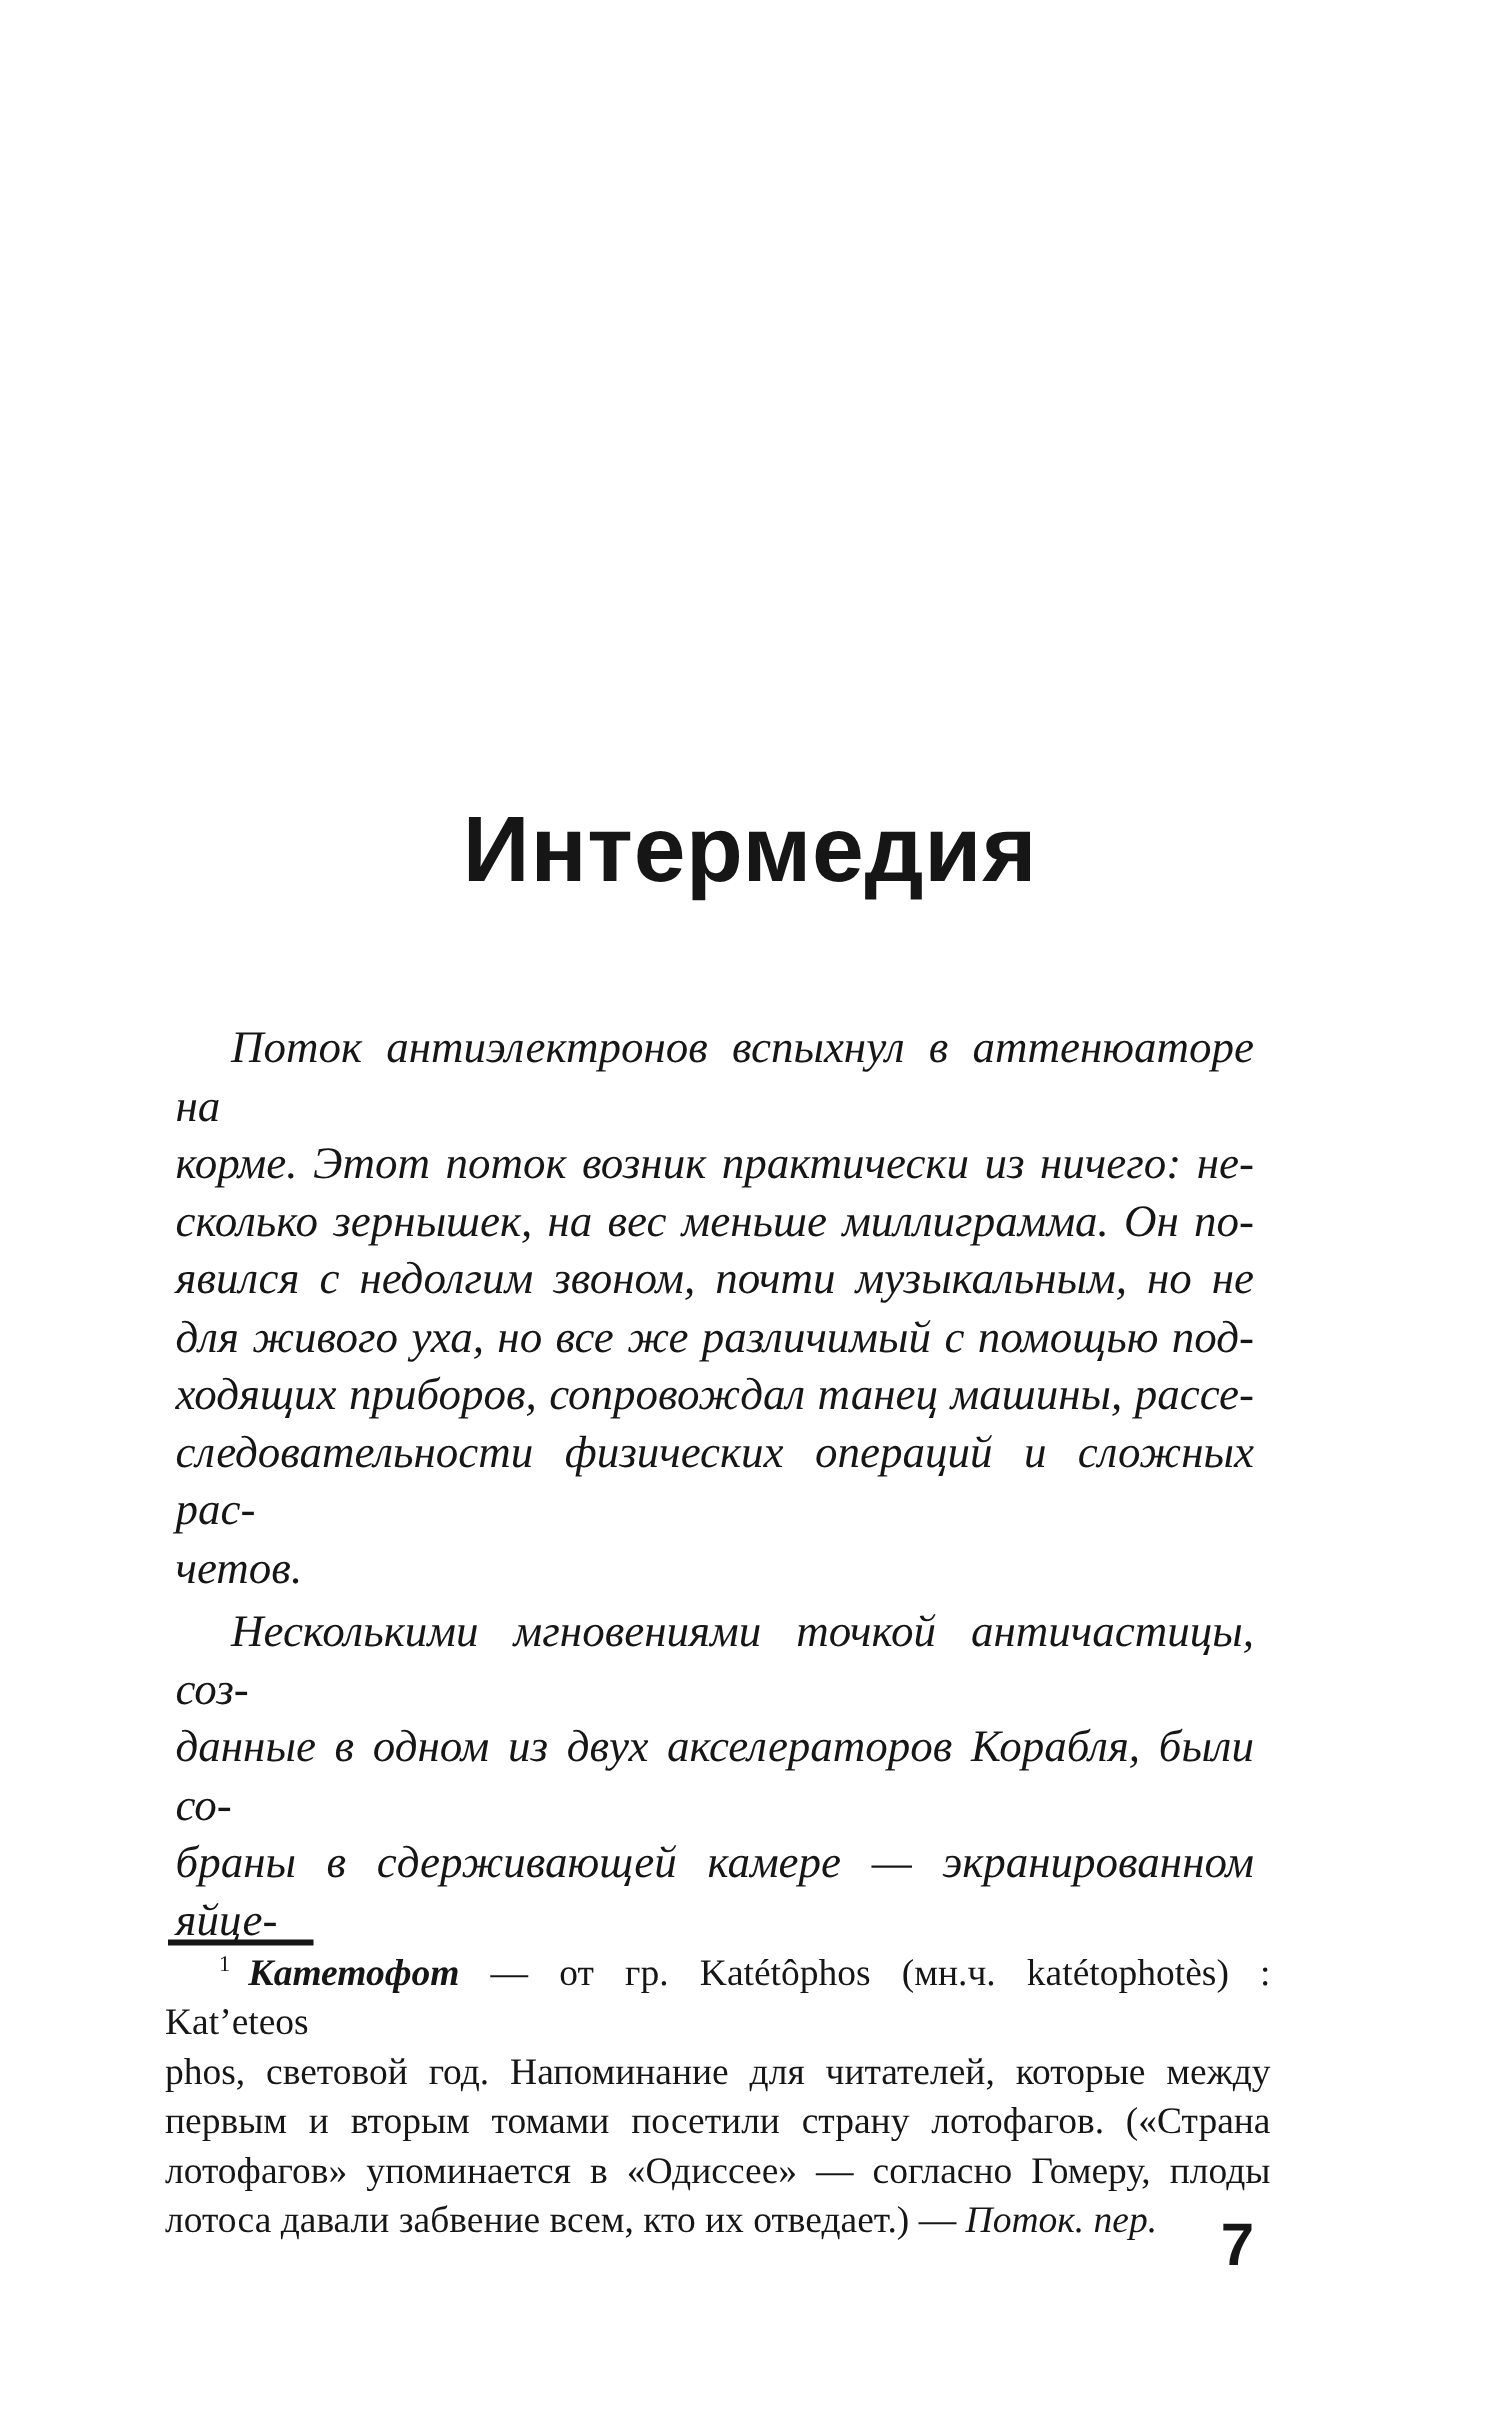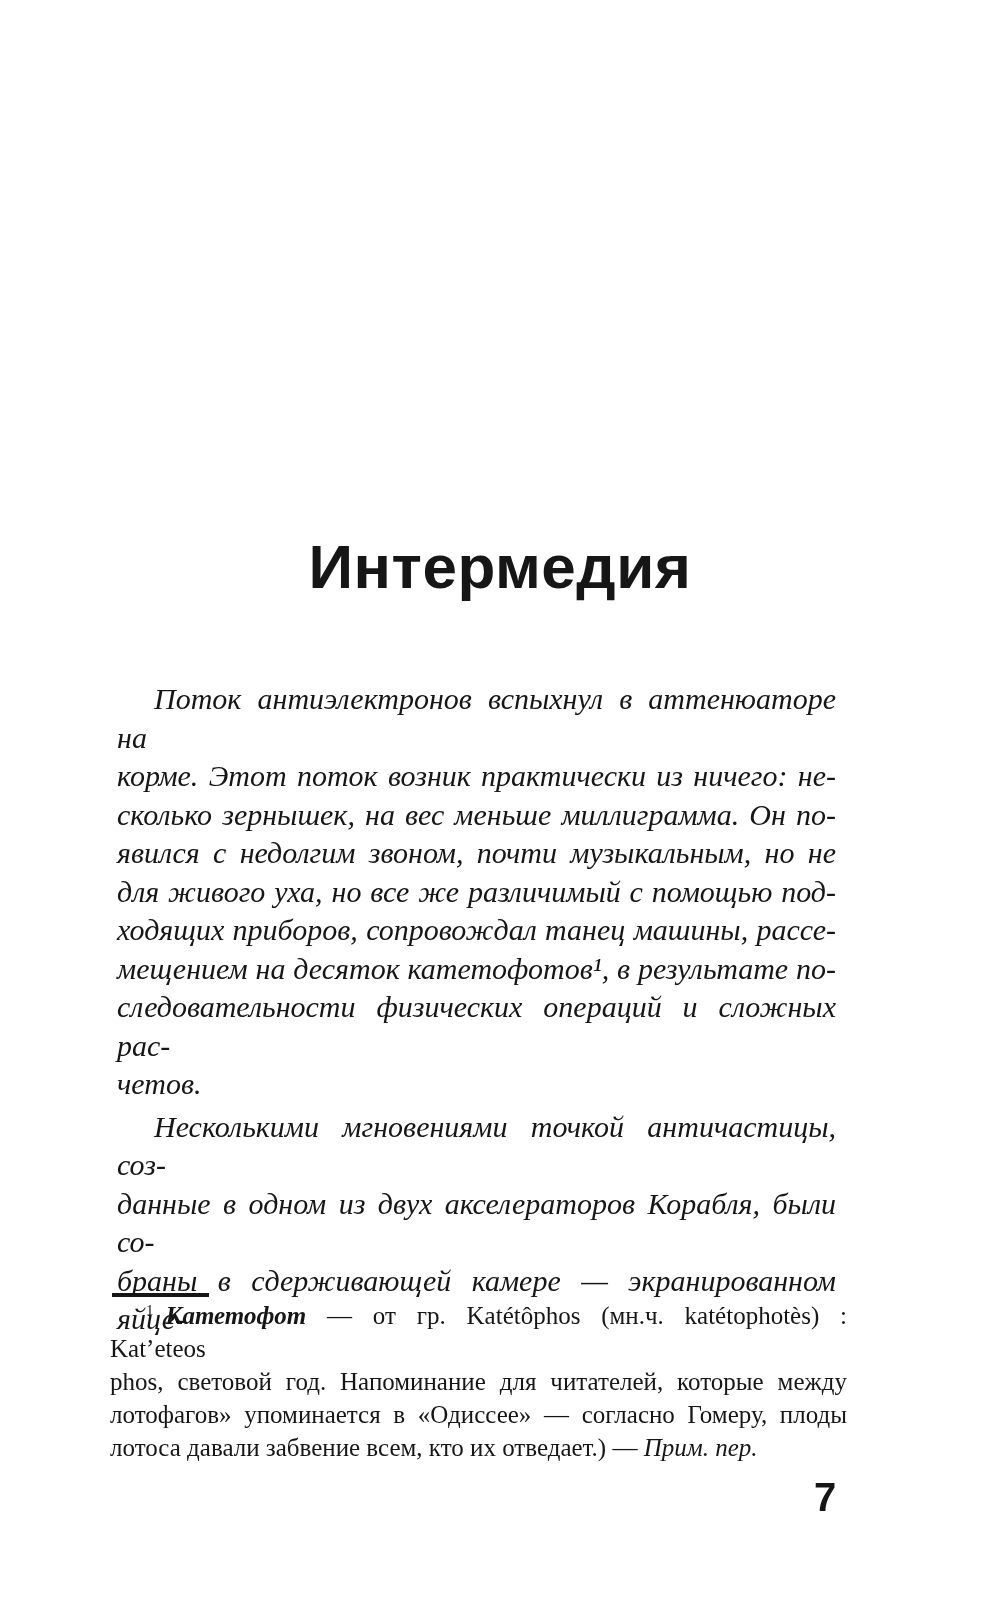--- a/index.html
+++ b/index.html
@@ -104,37 +104,37 @@
   <h1 class="chapter-title">Интермедия</h1>
 
   <div class="body-text">
     <div class="para para-1">
         <div class="line">Поток антиэлектронов вспыхнул в аттенюаторе на</div>
         <div class="line">корме. Этот поток возник практически из ничего: не-</div>
         <div class="line">сколько зернышек, на вес меньше миллиграмма. Он по-</div>
         <div class="line">явился с недолгим звоном, почти музыкальным, но не</div>
         <div class="line">для живого уха, но все же различимый с помощью под-</div>
         <div class="line">ходящих приборов, сопровождал танец машины, рассе-</div>
-        <div class="line">мещением на десяток катетофотов¹, в результате по-</div>
         <div class="line">следовательности физических операций и сложных рас-</div>
         <div class="line">четов.</div>
       </div>
     <div class="para para-2">
         <div class="line">Несколькими мгновениями точкой античастицы, соз-</div>
         <div class="line">данные в одном из двух акселераторов Корабля, были со-</div>
         <div class="line">браны в сдерживающей камере — экранированном яйце-</div>
       </div>
   </div>
 
   <div class="footnote-rule"></div>
 
   <div class="footnote">
     <div class="fn-line fn-first"><sup class="fn-sup">1</sup><span class="fn-term">Катетофот</span><span class="fn-rest"> — от гр. Katétôphos (мн.ч. katétophotès) : Kat’eteos</span></div>
     <div class="fn-mid">
         <div class="fn-line">phos, световой год. Напоминание для читателей, которые между</div>
+        <div class="fn-line">первым и вторым томами посетили страну лотофагов. («Страна</div>
         <div class="fn-line">лотофагов» упоминается в «Одиссее» — согласно Гомеру, плоды</div>
       </div>
-    <div class="fn-line fn-last"><span>лотоса давали забвение всем, кто их отведает.) — </span><span class="fn-sig">Прим. пер.</span></div>
+    <div class="fn-line fn-last"><span>лотоса давали забвение всем, кто их отведает.) — </span><span class="fn-sig">Поток. пер.</span></div>
   </div>
 
   <div class="page-number">7</div>
 
 </div>
 
 </body></html>

